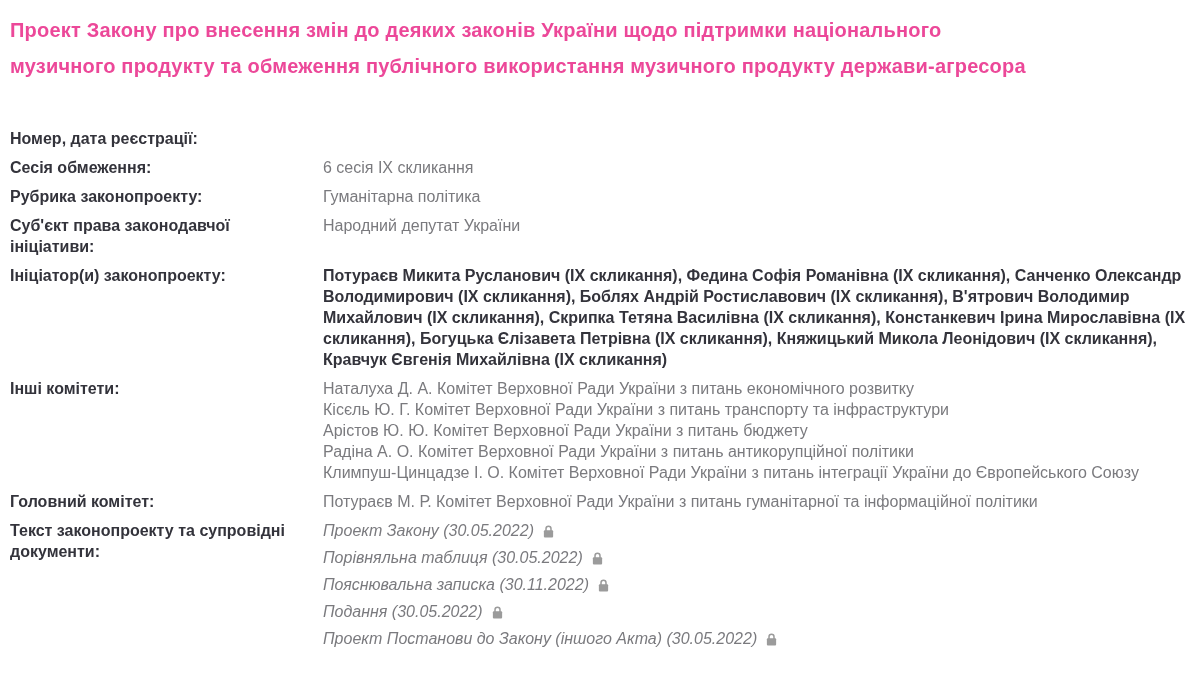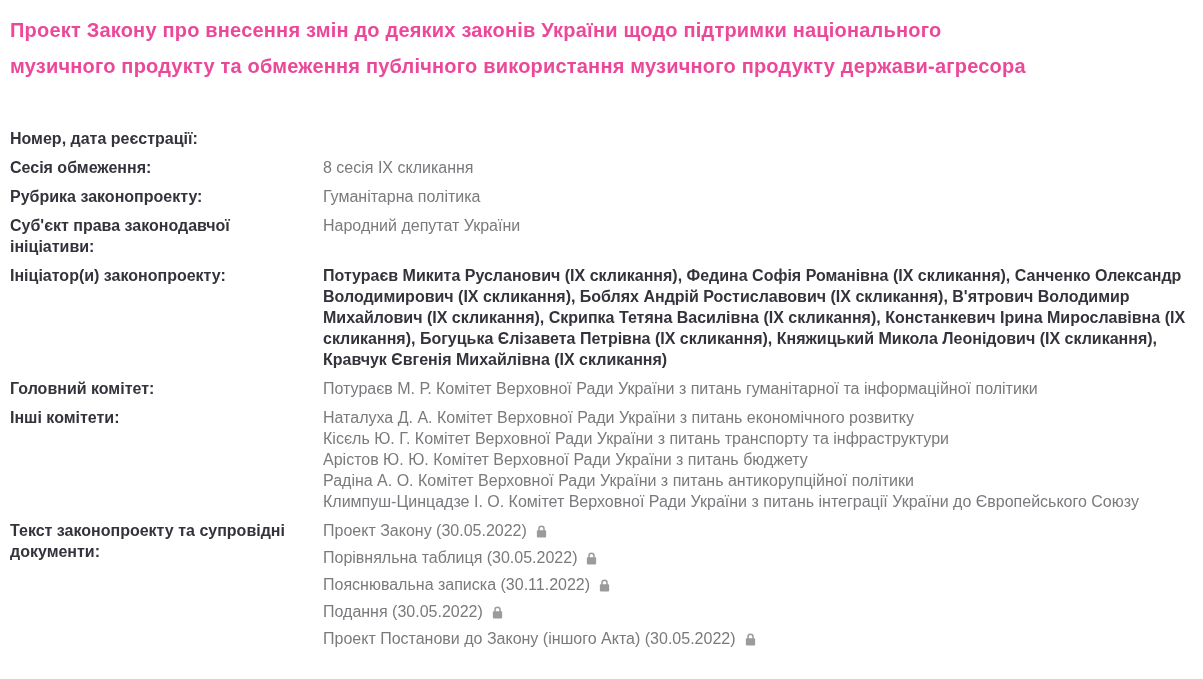--- a/index.html
+++ b/index.html
@@ -47,20 +47,21 @@
     color: #33333b;
   }
   ul.plain-list { list-style: none; }
   ul.plain-list li { line-height: 21px; }
 
   ul.doc-list { list-style: none; }
   ul.doc-list li {
     line-height: 21px;
     margin-bottom: 6px;
     display: block;
+    font-style: italic;
   }
   a.doc-link {
     color: #7a7a7e;
     text-decoration: none;
     display: inline-flex;
     align-items: center;
     gap: 7px;
     cursor: pointer;
   }
   a.doc-link .lock {
@@ -77,54 +78,54 @@
   <h1 class="bill-title">Проект Закону про внесення змін до деяких законів України щодо підтримки національного музичного продукту та обмеження публічного використання музичного продукту держави-агресора</h1>
 
   <div class="rows">
 
     <div class="row">
       <div class="label">Номер, дата реєстрації:</div>
     </div>
 
     <div class="row">
       <div class="label">Сесія обмеження:</div>
-      <div class="value">8 сесія IX скликання</div>
+      <div class="value">6 сесія IX скликання</div>
     </div>
 
     <div class="row">
       <div class="label">Рубрика законопроекту:</div>
       <div class="value">Гуманітарна політика</div>
     </div>
 
     <div class="row">
       <div class="label">Суб'єкт права законодавчої ініціативи:</div>
       <div class="value">Народний депутат України</div>
     </div>
 
     <div class="row">
       <div class="label">Ініціатор(и) законопроекту:</div>
       <div class="value emphasis">Потураєв Микита Русланович (IX скликання), Федина Софія Романівна (IX скликання), Санченко Олександр Володимирович (IX скликання), Боблях Андрій Ростиславович (IX скликання), В'ятрович Володимир Михайлович (IX скликання), Скрипка Тетяна Василівна (IX скликання), Констанкевич Ірина Мирославівна (IX скликання), Богуцька Єлізавета Петрівна (IX скликання), Княжицький Микола Леонідович (IX скликання), Кравчук Євгенія Михайлівна (IX скликання)</div>
     </div>
 
     <div class="row">
-      <div class="label">Головний комітет:</div>
-      <div class="value">Потураєв М. Р. Комітет Верховної Ради України з питань гуманітарної та інформаційної політики</div>
-    </div>
-
-    <div class="row">
       <div class="label">Інші комітети:</div>
       <div class="value">
         <ul class="plain-list">
           <li>Наталуха Д. А. Комітет Верховної Ради України з питань економічного розвитку</li>
           <li>Кісєль Ю. Г. Комітет Верховної Ради України з питань транспорту та інфраструктури</li>
           <li>Арістов Ю. Ю. Комітет Верховної Ради України з питань бюджету</li>
           <li>Радіна А. О. Комітет Верховної Ради України з питань антикорупційної політики</li>
           <li>Климпуш-Цинцадзе І. О. Комітет Верховної Ради України з питань інтеграції України до Європейського Союзу</li>
         </ul>
       </div>
+    </div>
+
+    <div class="row">
+      <div class="label">Головний комітет:</div>
+      <div class="value">Потураєв М. Р. Комітет Верховної Ради України з питань гуманітарної та інформаційної політики</div>
     </div>
 
     <div class="row">
       <div class="label">Текст законопроекту та супровідні документи:</div>
       <div class="value">
         <ul class="doc-list">
           <li>
             <a class="doc-link">
                 <span>Проект Закону (30.05.2022)</span>
                 <span class="lock">

